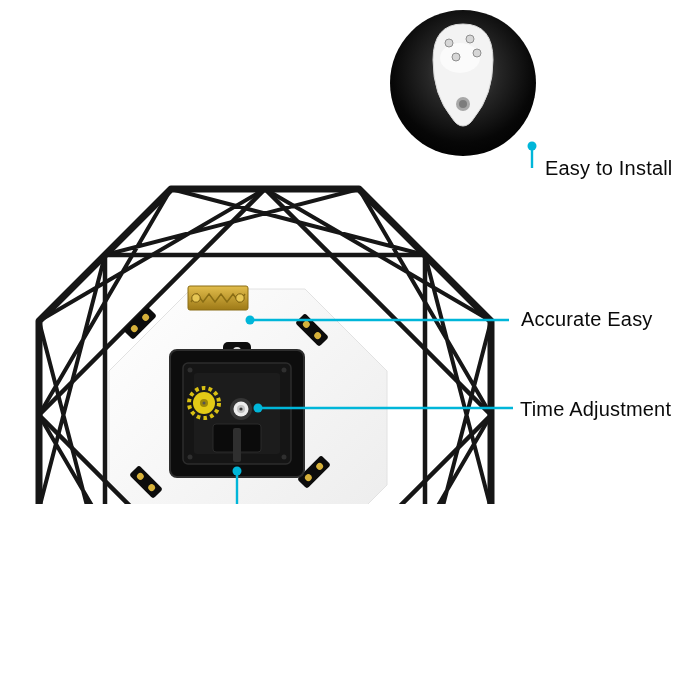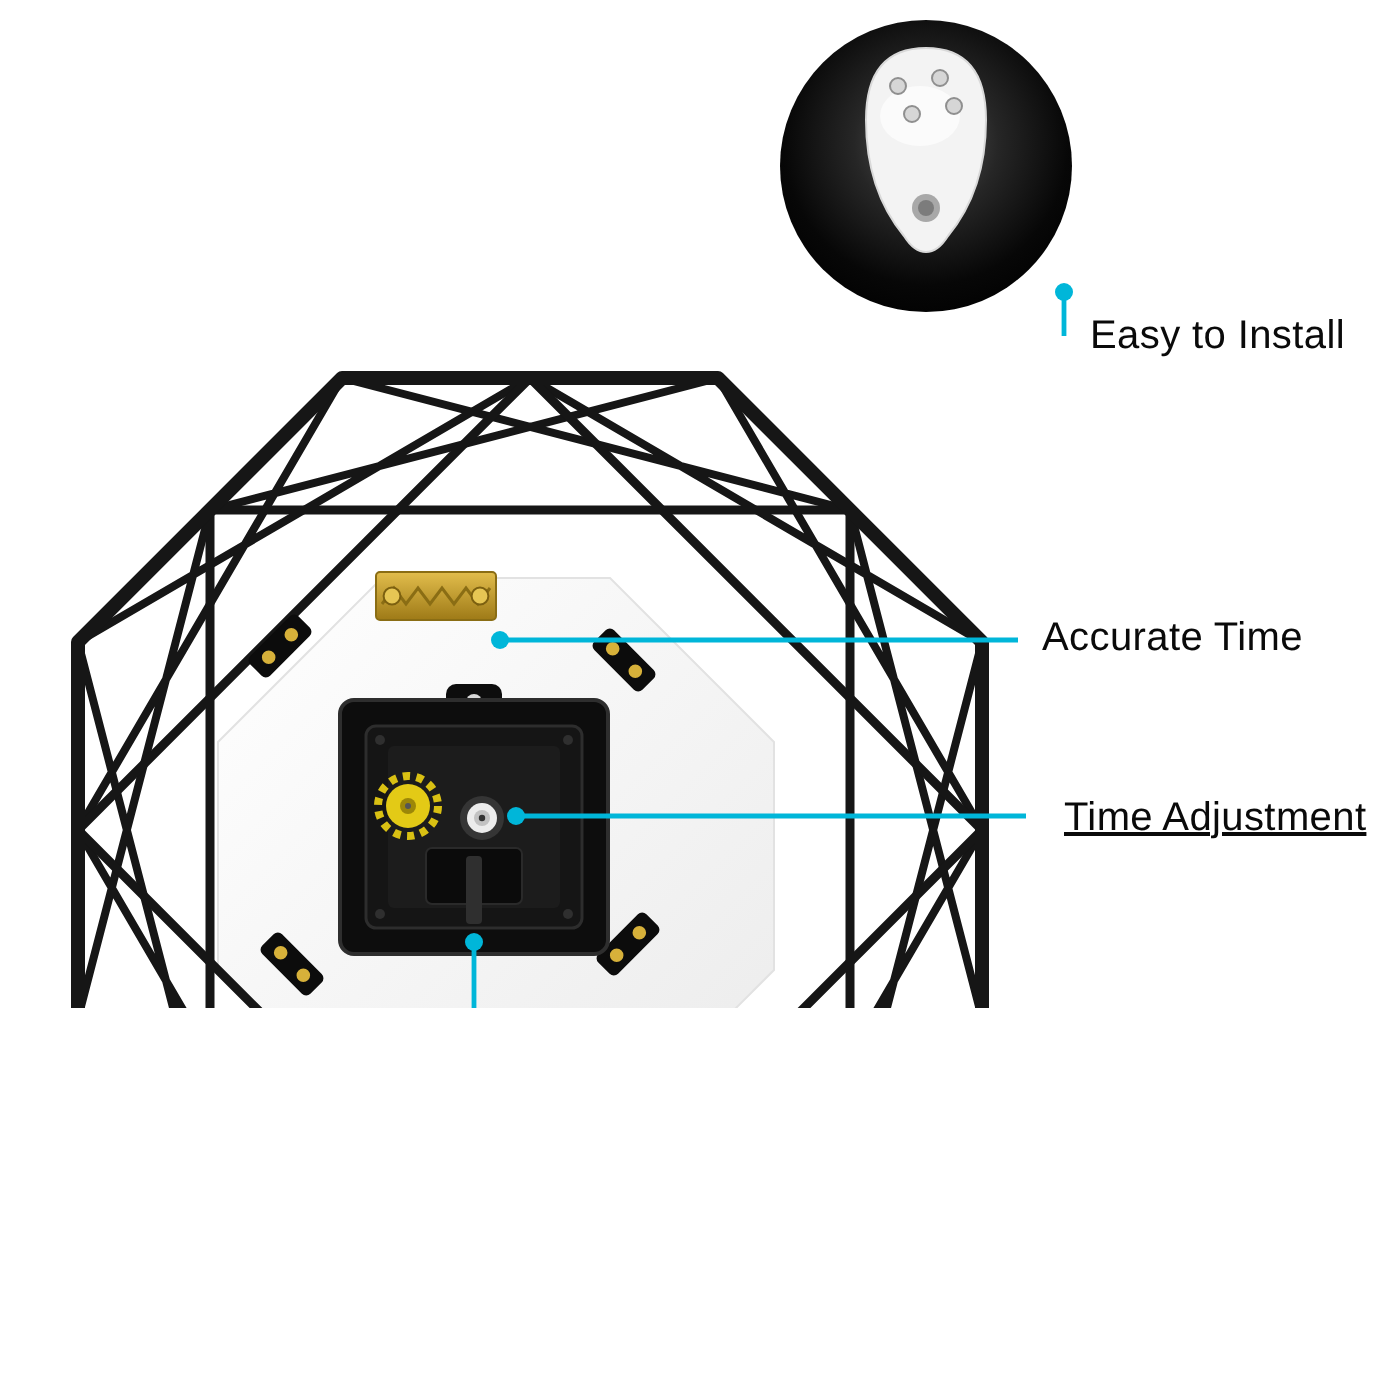--- a/index.html
+++ b/index.html
@@ -151,19 +151,19 @@
       <path class="callout-line" d="M258 408H513"></path>
       <circle class="callout-dot" cx="258" cy="408" r="4.5"></circle>
 
       <path class="callout-line" d="M237 471V661H421"></path>
       <circle class="callout-dot" cx="237" cy="471" r="4.5"></circle>
     </g>
   </svg>
 
   <div class="label" style="left:545px;top:157px;">Easy to Install</div>
 
-  <div class="label" style="left:521px;top:308px;">Accurate Time</div>
+  <div class="label" style="left:521px;top:308px;">Accurate Easy</div>
 
-  <div class="label label-2line" style="left:532px;top:394px;text-decoration:underline;">
+  <div class="label label-2line" style="left:520px;top:394px;">
     <div class="line1">Time Adjustment</div>
   </div>
 
 </div>
 
 </body></html>

